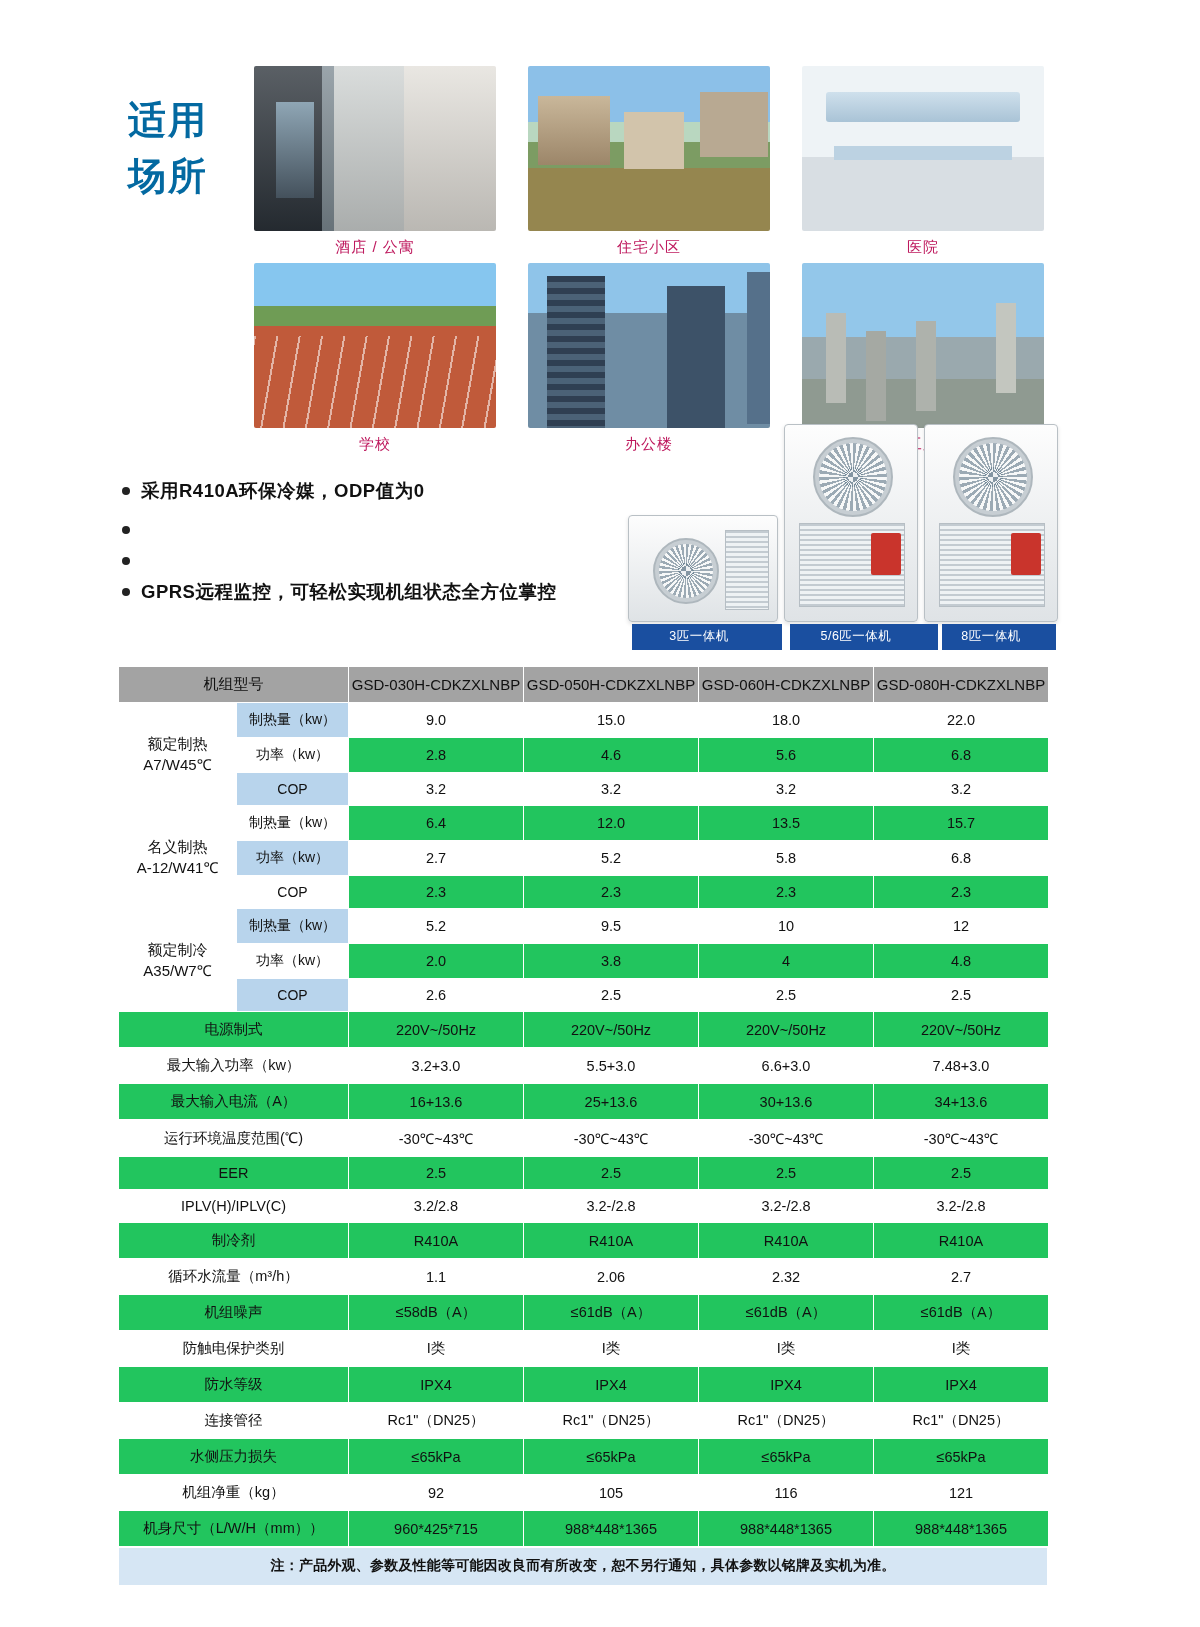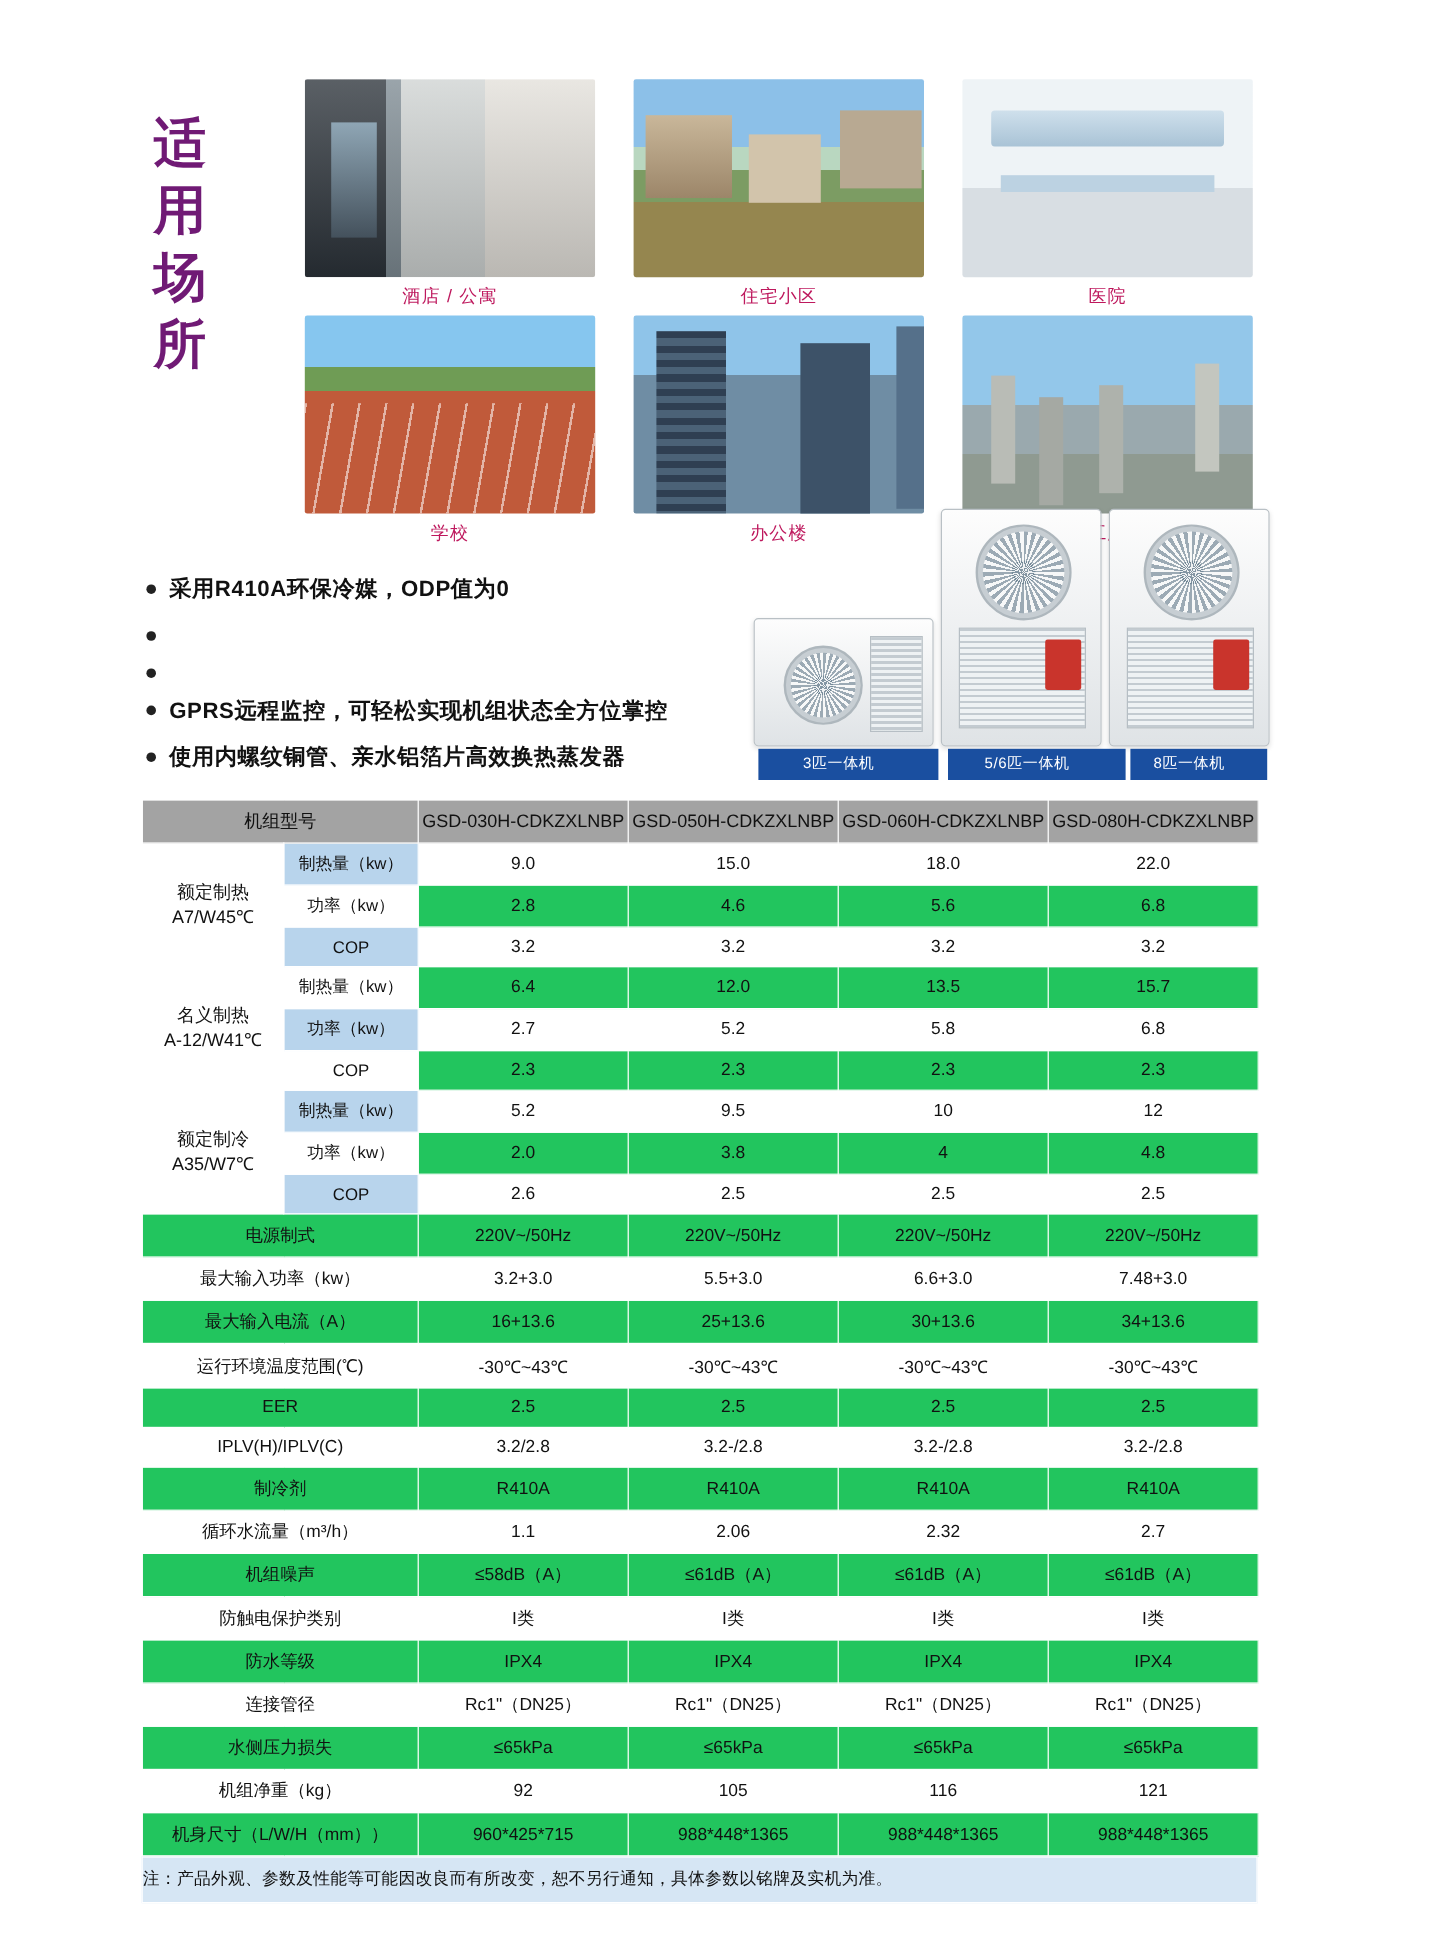--- a/index.html
+++ b/index.html
@@ -20,24 +20,24 @@
   .top-section {
     position: relative;
     width: 1200px;
     height: 430px;
   }
   .big-title {
     position: absolute;
     left: 128px;
     top: 92px;
     width: 90px;
-    font-size: 44px;
+    font-size: 38px;
     line-height: 56px;
     font-weight: bold;
-    color: #701a75;
+    color: #0369a1;
     letter-spacing: 2px;
   }
   .photo-grid {
     position: absolute;
     left: 254px;
     top: 66px;
     width: 790px;
   }
   .photo-row {
     display: flex;
@@ -262,24 +262,26 @@
   .row-label {
     font-size: 14.5px;
   }
   col.c-lab1 { width: 118px; }
   col.c-lab2 { width: 112px; }
   col.c-val  { width: 175px; }
 
   .note {
     background: #d6e6f4;
     border: 1px solid #fff;
+    text-align: center;
     font-size: 14px;
     padding: 9px 0 10px 0;
     color: #111;
     letter-spacing: .2px;
+    font-weight: bold;
   }
 </style>
 </head>
 <body>
 
 <div class="top-section">
 
   <div class="big-title">适用场所</div>
 
   <div class="photo-grid">
@@ -322,24 +324,20 @@
   <div class="bullet">
     <span class="dot"></span>
   </div>
   <div class="bullet">
     <span class="dot"></span>
   </div>
   <div class="bullet">
     <span class="dot"></span>
     <span class="txt">GPRS远程监控，可轻松实现机组状态全方位掌控</span>
   </div>
-  <div class="bullet">
-    <span class="dot"></span>
-    <span class="txt">使用内螺纹铜管、亲水铝箔片高效换热蒸发器</span>
-  </div>
 </div>
 
 <div class="products">
   <div class="unit unit-3p">
     <div class="fan"></div>
     <div class="grille"></div>
   </div>
   <div class="unit unit-56">
     <div class="fan"></div>
     <div class="grille"></div>

